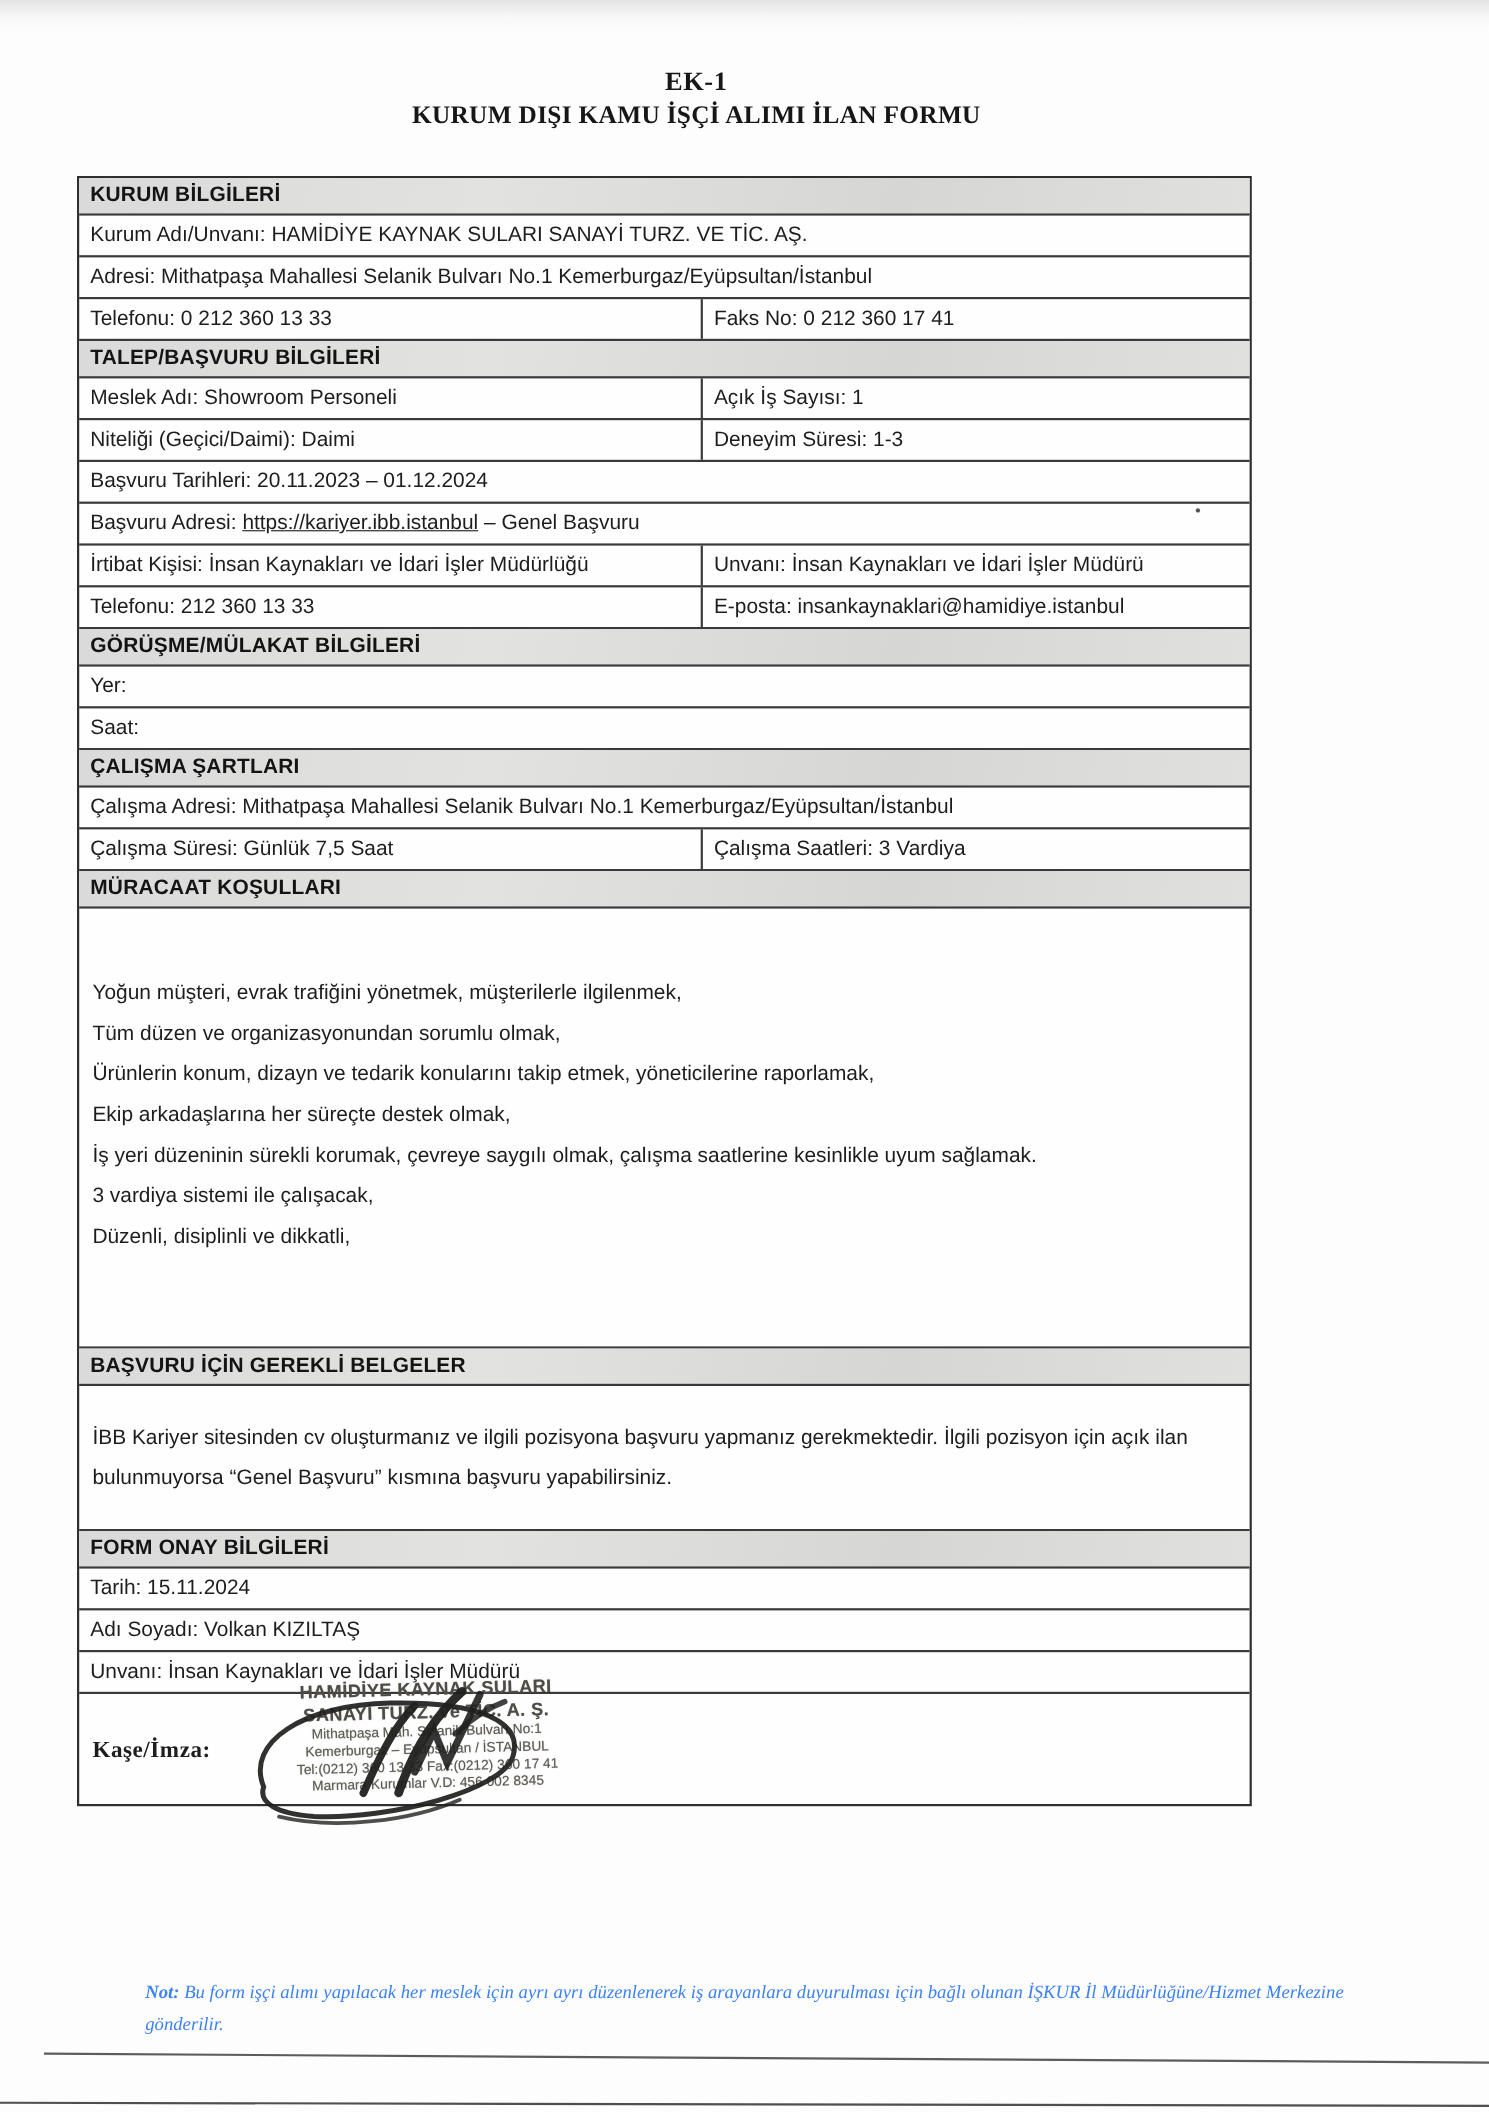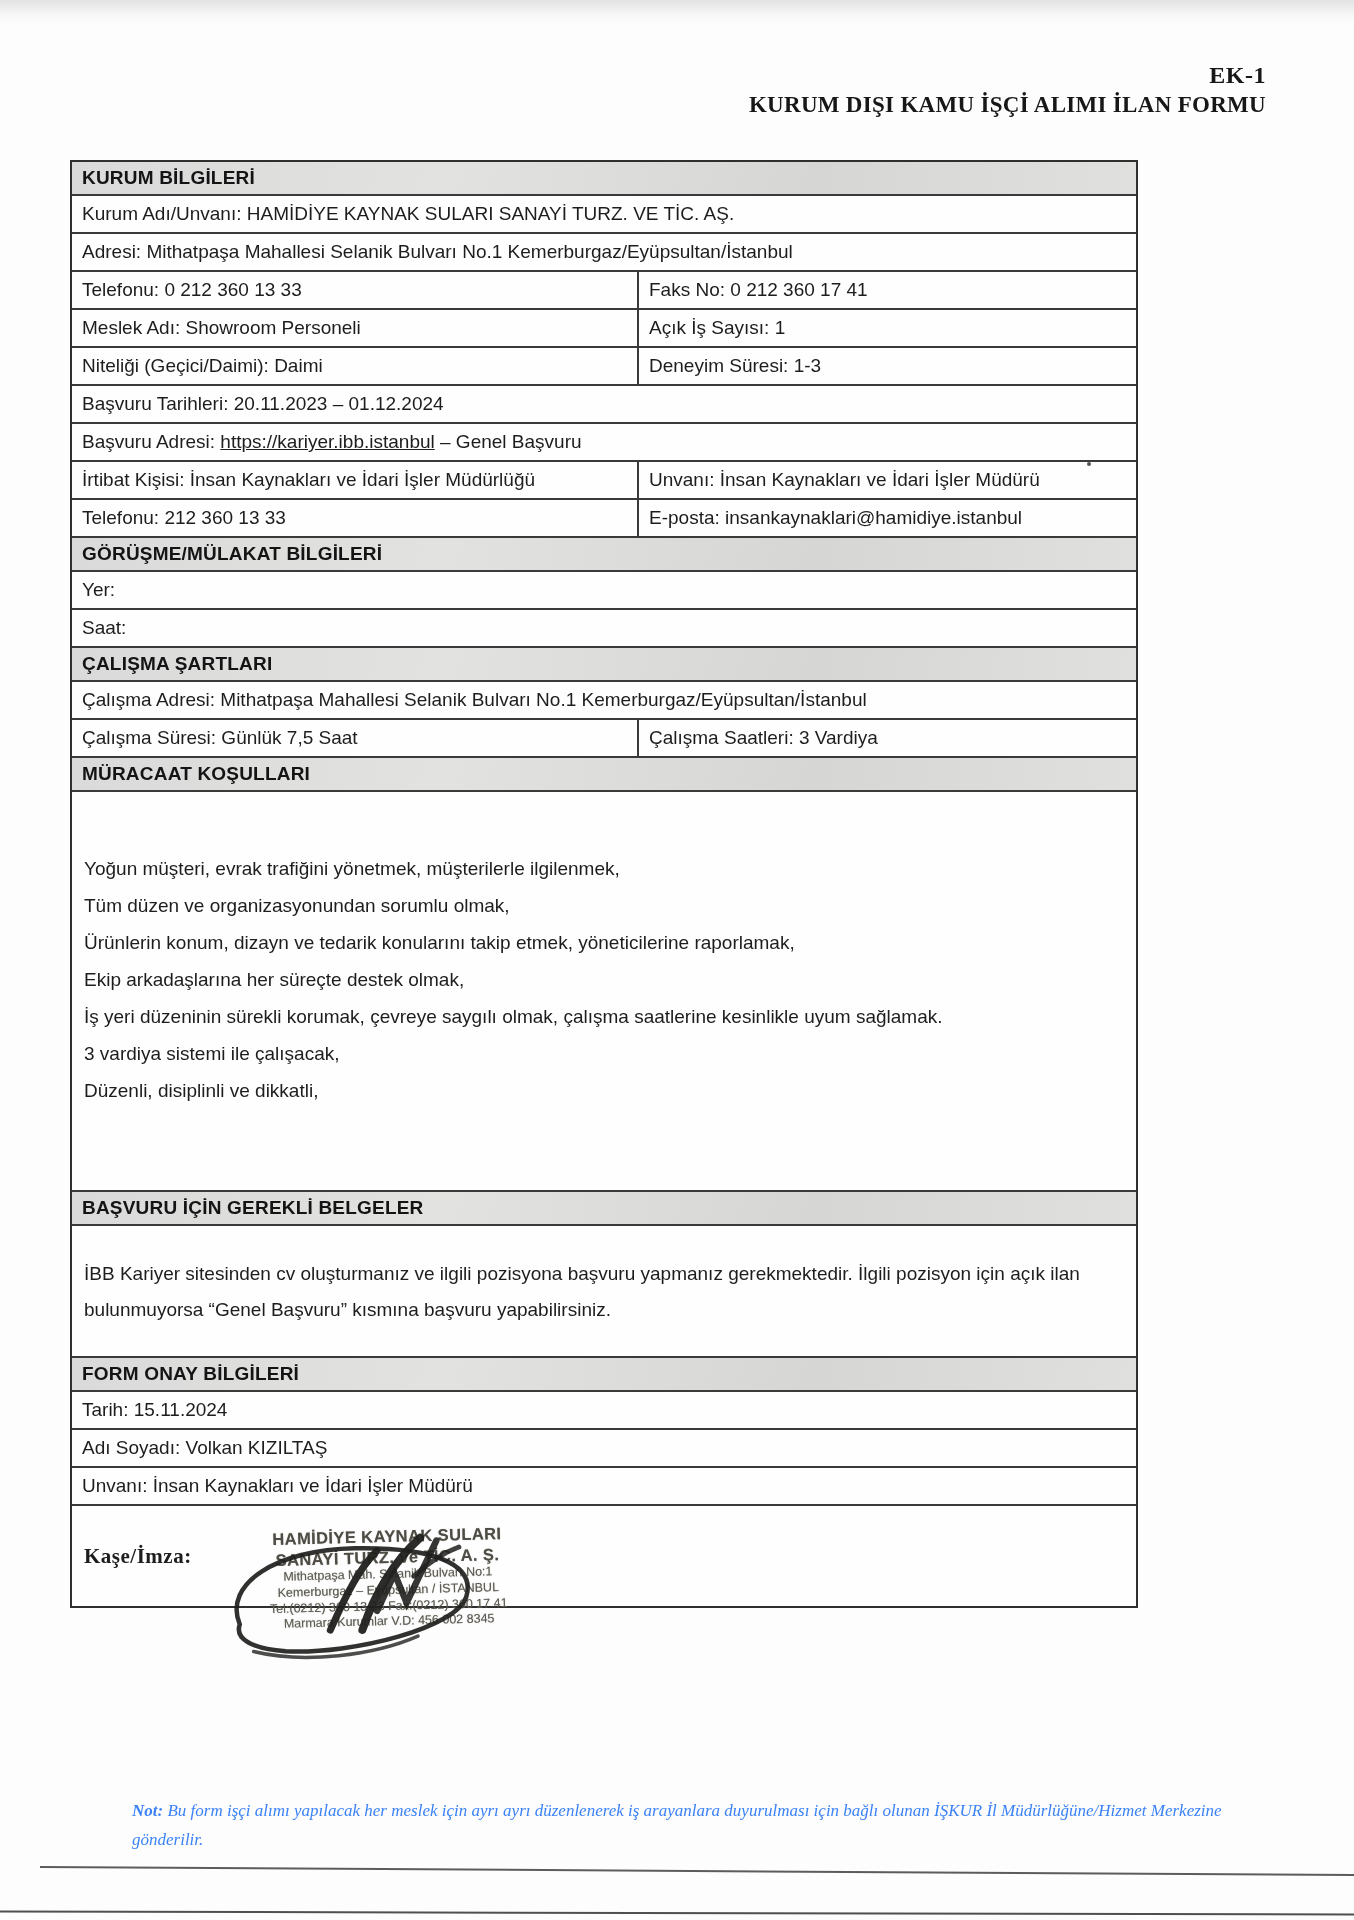--- a/index.html
+++ b/index.html
@@ -10,21 +10,21 @@
     color:#1d1d1d;
     overflow:hidden;
   }
   
   .scan-top{
     position:absolute;top:0;left:0;width:1354px;height:26px;
     background:linear-gradient(to bottom, rgba(160,160,165,.28), rgba(200,200,205,.10) 60%, rgba(255,255,255,0));
   }
   .page-title{
     position:absolute;top:62px;left:0;width:1266px;
-    text-align:right;
+    text-align:center;
     font-family:"Liberation Serif",serif;
     font-weight:bold;color:#171717;
   }
   .page-title .t1{font-size:24px;letter-spacing:.5px;}
   .page-title .t2{font-size:23px;margin-top:3px;letter-spacing:.3px;}
 
   .form-table{
     position:absolute;left:70px;top:160px;width:1068px;
     border:2px solid #2f2f2f;
     background:#fefefe;
@@ -111,20 +111,21 @@
     <div class="cell cell-full">Kurum Adı/Unvanı: HAMİDİYE KAYNAK SULARI SANAYİ TURZ. VE TİC. AŞ.</div>
   </div>
   <div class="row h38">
     <div class="cell cell-full">Adresi: Mithatpaşa Mahallesi Selanik Bulvarı No.1 Kemerburgaz/Eyüpsultan/İstanbul</div>
   </div>
   <div class="row h38">
     <div class="cell cell-left">Telefonu: 0 212 360 13 33</div>
     <div class="cell cell-right">Faks No: 0 212 360 17 41</div>
   </div>
 
+  <div class="row h34 sec-header">TALEP/BAŞVURU BİLGİLERİ</div>
   <div class="row h38">
     <div class="cell cell-left">Meslek Adı: Showroom Personeli</div>
     <div class="cell cell-right">Açık İş Sayısı: 1</div>
   </div>
   <div class="row h38">
     <div class="cell cell-left">Niteliği (Geçici/Daimi): Daimi</div>
     <div class="cell cell-right">Deneyim Süresi: 1-3</div>
   </div>
   <div class="row h38">
     <div class="cell cell-full">Başvuru Tarihleri: 20.11.2023 – 01.12.2024</div>

